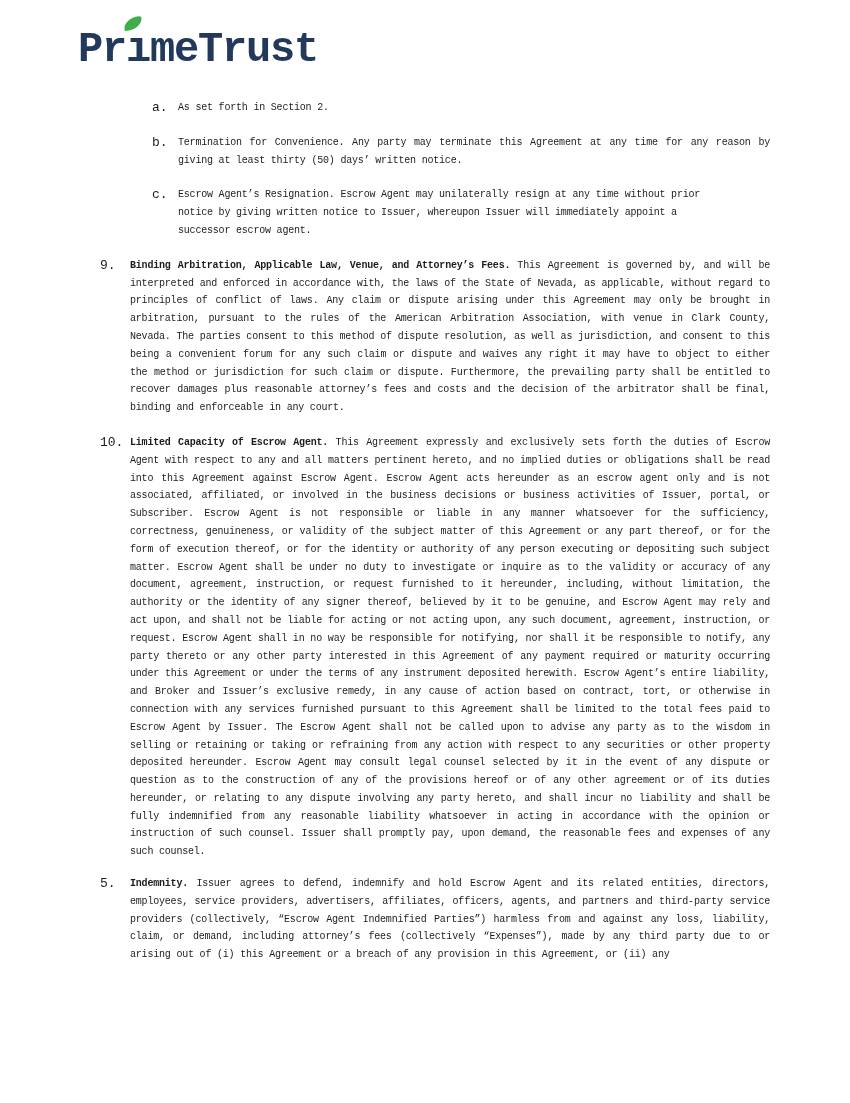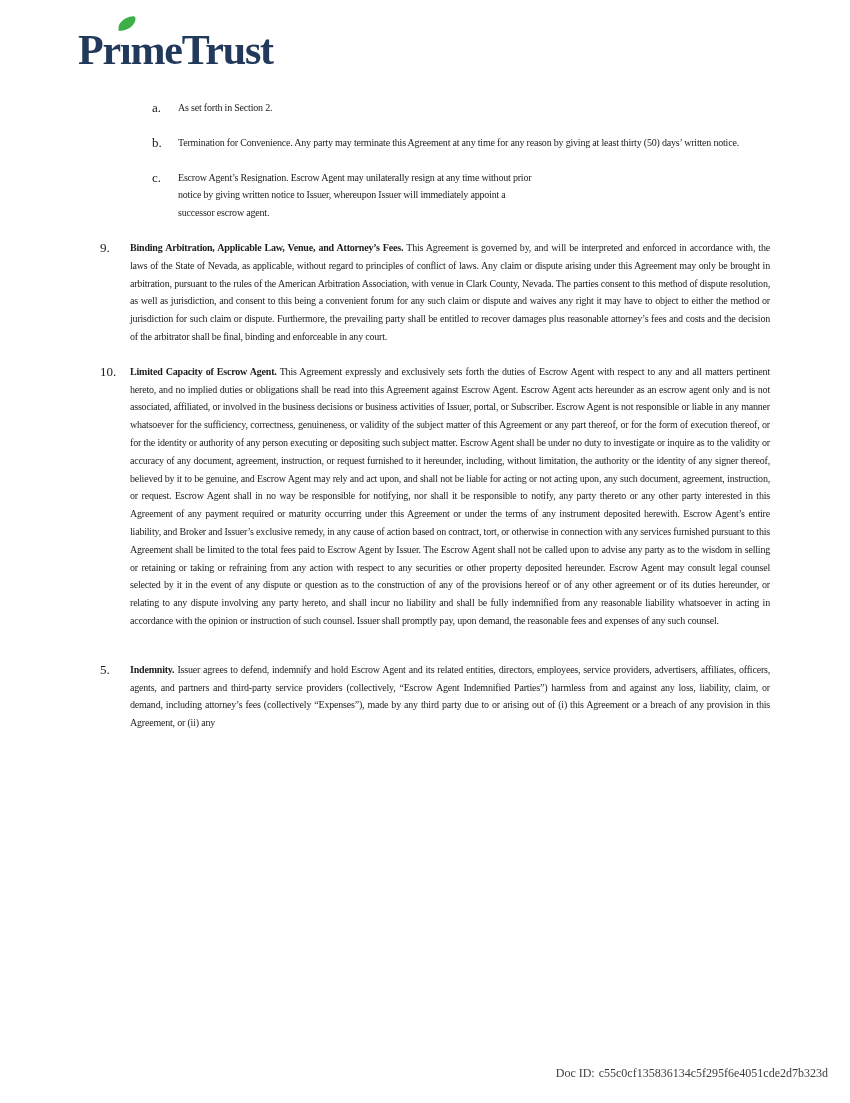--- a/index.html
+++ b/index.html
@@ -3,21 +3,21 @@
 <meta charset="utf-8">
 <style>
   html, body { margin: 0; padding: 0; background: #ffffff; }
   :root { --navy: #22395B; --green: #3EAE49; --text: #1C1C1C; }
 
   .page {
     position: relative;
     width: 850px;
     height: 1103px;
     background: #ffffff;
-    font-family: Liberation Serif, serif;
+    font-family: Liberation Mono, monospace;
     color: var(--text);
     overflow: hidden;
   }
 
   
   .logo {
     position: absolute;
     top: 26px;
     left: 78px;
     font-size: 42px;
@@ -68,21 +68,21 @@
     width: 592px;
     padding-left: 26px;
     box-sizing: content-box;
   }
   .numbered .item {
     margin-left: 100px;
     width: 640px;
     padding-left: 30px;
     box-sizing: content-box;
   }
-  .numbered .item:nth-child(2) { margin-bottom: 31px; }
+  .numbered .item:nth-child(2) { margin-bottom: 14px; }
   .lead { font-weight: bold; }
 
   
   .footer {
     position: absolute;
     top: 1066px;
     right: 22px;
     font-size: 12px;
     letter-spacing: 0;
     color: #3d3d3d;
@@ -128,17 +128,14 @@
         <p><strong class="lead">Limited Capacity of Escrow Agent.</strong><span> This Agreement expressly and exclusively sets forth the duties of Escrow Agent with respect to any and all matters pertinent hereto, and no implied duties or obligations shall be read into this Agreement against Escrow Agent. Escrow Agent acts hereunder as an escrow agent only and is not associated, affiliated, or involved in the business decisions or business activities of Issuer, portal, or Subscriber. Escrow Agent is not responsible or liable in any manner whatsoever for the sufficiency, correctness, genuineness, or validity of the subject matter of this Agreement or any part thereof, or for the form of execution thereof, or for the identity or authority of any person executing or depositing such subject matter. Escrow Agent shall be under no duty to investigate or inquire as to the validity or accuracy of any document, agreement, instruction, or request furnished to it hereunder, including, without limitation, the authority or the identity of any signer thereof, believed by it to be genuine, and Escrow Agent may rely and act upon, and shall not be liable for acting or not acting upon, any such document, agreement, instruction, or request. Escrow Agent shall in no way be responsible for notifying, nor shall it be responsible to notify, any party thereto or any other party interested in this Agreement of any payment required or maturity occurring under this Agreement or under the terms of any instrument deposited herewith. Escrow Agent’s entire liability, and Broker and Issuer’s exclusive remedy, in any cause of action based on contract, tort, or otherwise in connection with any services furnished pursuant to this Agreement shall be limited to the total fees paid to Escrow Agent by Issuer. The Escrow Agent shall not be called upon to advise any party as to the wisdom in selling or retaining or taking or refraining from any action with respect to any securities or other property deposited hereunder.  Escrow Agent may consult legal counsel selected by it in the event of any dispute or question as to the construction of any of the provisions hereof or of any other agreement or of its duties hereunder, or relating to any dispute involving any party hereto, and shall incur no liability and shall be fully indemnified from any reasonable liability whatsoever in acting in accordance with the opinion or instruction of such counsel. Issuer shall promptly pay, upon demand, the reasonable fees and expenses of any such counsel.</span></p>
       </div>
       <div class="item">
         <span class="marker">5.</span>
         <p><strong class="lead">Indemnity.</strong><span> Issuer agrees to defend, indemnify and hold Escrow Agent and its related entities, directors, employees, service providers, advertisers, affiliates, officers, agents, and partners and third-party service providers (collectively, “Escrow Agent Indemnified Parties”) harmless from and against any loss, liability, claim, or demand, including attorney’s fees (collectively “Expenses”), made by any third party due to or arising out of (i) this Agreement or a breach of any provision in this Agreement, or (ii) any</span></p>
       </div>
     </div>
 
   </div>
 
-  <div class="footer">
-    <span class="doc-label">Doc ID:</span><span>c55c0cf135836134c5f295f6e4051cde2d7b323d</span>
-  </div>
 
 </div>
 
 </body></html>

